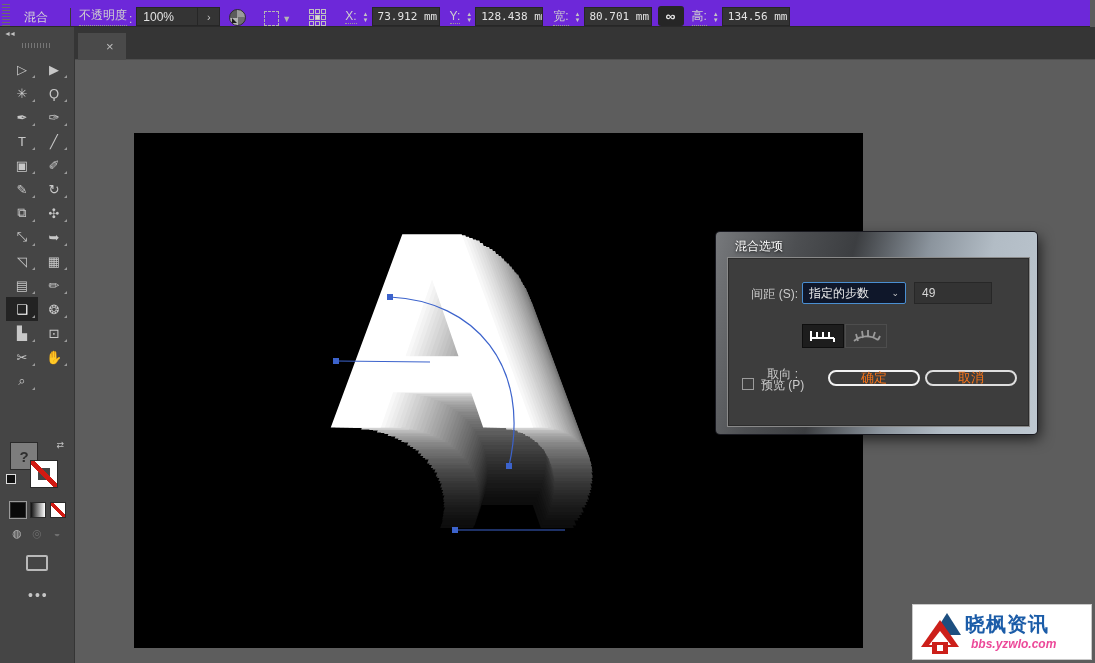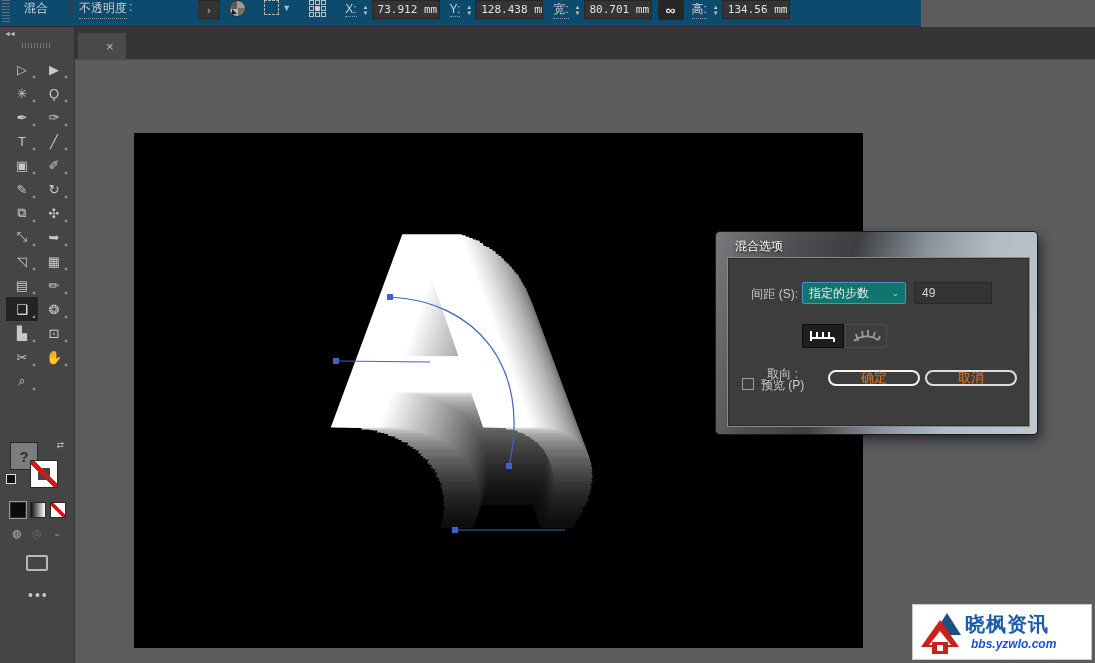--- a/index.html
+++ b/index.html
@@ -1,22 +1,22 @@
 <!DOCTYPE html>
 <html><head>
 <meta charset="utf-8">
 <style>
   * { margin:0; padding:0; box-sizing:border-box; }
   html,body { width:1095px; height:663px; overflow:hidden; background:#5d5d5d;
               font-family:"Liberation Sans","DejaVu Sans",sans-serif; }
 
   
-  .topbar { position:absolute; left:0; top:0; width:921px; height:27px;
-            background:#0c4a6e; border-bottom:1px solid #2a2a2a;
-            display:flex; align-items:flex-start; color:#cfcfcf; font-size:12px; }
+  .topbar { position:absolute; left:0; top:0; width:1090px; height:27px;
+            background:#6d28d9; border-bottom:1px solid #2a2a2a;
+            display:flex; align-items:flex-end; color:#cfcfcf; font-size:12px; }
   .grip { width:8px; height:22px; margin:0 6px 0 2px;
           background:repeating-linear-gradient(to bottom,#6b6b6b 0 1px,transparent 1px 3px);
           background-size:2px 100%; background-repeat:repeat-x; }
   .panel-label { margin:0 14px 0 8px; color:#d6d6d6; }
   .vdiv { width:1px; height:18px; background:#383838; margin:0 8px; }
   .dotted { border-bottom:1px dotted #9a9a9a; padding-bottom:1px; }
   .colon { margin:0 4px 0 2px; }
   .valbox { display:flex; align-items:center; background:#343434; border:1px solid #262626;
             height:19px; color:#e3e3e3; }
   .opacity-box { width:62px; padding:0 6px;margin-top:28px; }
@@ -99,21 +99,21 @@
   
   .dialog { position:absolute; left:641px; top:172px; width:321px; height:202px; border-radius:4px;
             background:linear-gradient(105deg,#77797c 0%,#4d4f52 22%,#3c3e41 38%,#8b949d 58%,#b2bcc5 75%,#bec8d1 100%);
             box-shadow:0 0 0 1px #191920, 3px 5px 14px rgba(0,0,0,.65); }
   .dlg-title { position:absolute; left:19px; top:6px; color:#ffffff; font-size:12px;
                text-shadow:0 1px 3px rgba(0,0,0,.9); }
   .dlg-body { position:absolute; left:11px; top:25px; right:7px; bottom:7px; background:#3d3d3d;
               border:1px solid #8a8a8a; box-shadow:inset 0 0 0 1px #2c2c2c; color:#cccccc;
               font-size:12px;text-decoration:underline; }
   .lbl-spacing { position:absolute; left:10px; top:28px; width:60px; text-align:right; }
-  .dd { position:absolute; left:74px; top:24px; width:104px; height:22px; background:#0f766e;
+  .dd { position:absolute; left:74px; top:24px; width:104px; height:22px; background:#0f172a;
         border:1px solid #4a8fd2; border-radius:2px; color:#ececec; display:flex; align-items:center;
         padding:0 6px; }
   .dd .dd-chev { margin-left:auto; color:#c9c9c9; font-size:9px; }
   .steps-field { position:absolute; left:186px; top:24px; width:78px; height:22px; background:#333333;
                  border:1px solid #272727; color:#d6d6d6; display:flex; align-items:center; padding:0 7px; }
   .lbl-orient { position:absolute; left:10px; top:72px; width:60px; text-align:right;margin-top:36px; }
   .obtn { position:absolute; top:66px; width:42px; height:24px; display:flex; align-items:center;
           justify-content:center; }
   .obtn.first { left:74px; background:#1d1d1d; border:1px solid #0e0e0e; }
   .obtn.second { left:117px; background:#3d3d3d; border:1px solid #4d4d4d; }
@@ -137,21 +137,21 @@
              border-left:19px solid transparent; border-right:19px solid transparent;
              border-bottom:27px solid #cc1f1a; }
   .tri-white { position:absolute; left:8px; top:19px; width:0; height:0;
                border-left:11px solid transparent; border-right:11px solid transparent;
                border-bottom:14px solid #ffffff; }
   .logo-house { position:absolute; left:11px; top:30px; width:16px; height:12px; background:#cc1f1a; }
   .logo-house i { position:absolute; left:5px; top:3px; width:6px; height:6px; background:#fff; }
   .logo-title { position:absolute; left:52px; top:6px; font-size:20px; font-weight:bold; color:#1b5ca8;
                 letter-spacing:1px; }
   .logo-url { position:absolute; left:58px; top:32px; font-size:12px; font-weight:bold;
-              font-style:italic; color:#1d4ed8; }
+              font-style:italic; color:#ec4899; }
 </style>
 </head>
 <body>
 
 <div class="topbar">
   <div class="grip"></div>
   <span class="panel-label">混合</span>
   <div class="vdiv"></div>
   <span class="dotted">不透明度</span>
   <span class="colon">:</span>

